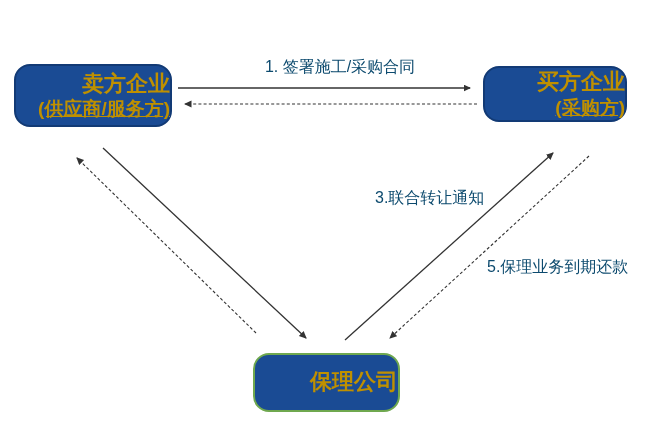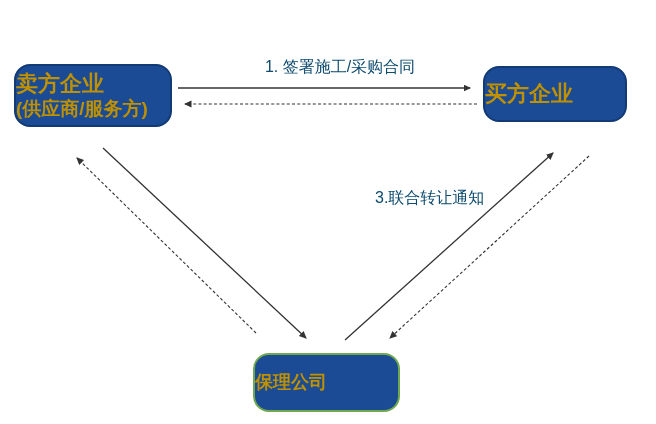--- a/index.html
+++ b/index.html
@@ -18,33 +18,33 @@
   }
   .node {
     position: absolute;
     background: #1A4B94;
     border: 2px solid #123A75;
     border-radius: 16px;
     color: #BF9000;
     font-weight: bold;
     display: flex;
     flex-direction: column;
-    align-items: flex-start;
+    align-items: flex-end;
     justify-content: center;
     text-align: center;
     box-sizing: border-box;
     white-space: nowrap;
   }
   .node .l1 { font-size: 22px; line-height: 1.22; }
-  .node .l2 { font-size: 19px; line-height: 1.22; }
+  .node .l2 { font-size: 19px; line-height: 1.22; text-decoration: underline; }
   .node-seller { left: 14px;  top: 64px;  width: 158px; height: 63px; }
   .node-buyer  { left: 483px; top: 66px;  width: 144px; height: 56px; }
   .node-factor { left: 253px; top: 353px; width: 147px; height: 59px;
                  border-color: #6FA84F; }
-  .node-factor .l1 { font-size: 18px; }
+  .node-factor .l1 { font-size: 22px; }
   .edge-label {
     position: absolute;
     font-size: 16px;
     color: #0c4a6e;
     white-space: nowrap;
   }
   .edge-label.centered { text-align: center; }
 </style>
 </head>
 <body>
@@ -71,27 +71,29 @@
     <line x1="589" y1="156" x2="390" y2="338" stroke="#333333" stroke-width="1.1" stroke-dasharray="3 2.2" marker-end="url(#arr)"></line>
   </svg>
 
   <div class="node node-seller">
     <span class="l1">卖方企业</span>
     <span class="l2">(供应商/服务方)</span>
   </div>
 
   <div class="node node-buyer">
     <span class="l1">买方企业</span>
+    <span class="l2">(采购方)</span>
   </div>
 
   <div class="node node-factor">
     <span class="l1">保理公司</span>
   </div>
 
   <div class="edge-label centered" style="left:230px; top:57px; width:220px;">1. 签署施工/采购合同</div>
 
 
 
   <div class="edge-label" style="left:375px; top:188px;">3.联合转让通知</div>
 
 
+  <div class="edge-label" style="left:487px; top:257px;">5.保理业务到期还款</div>
 
 </div>
 
 </body></html>

